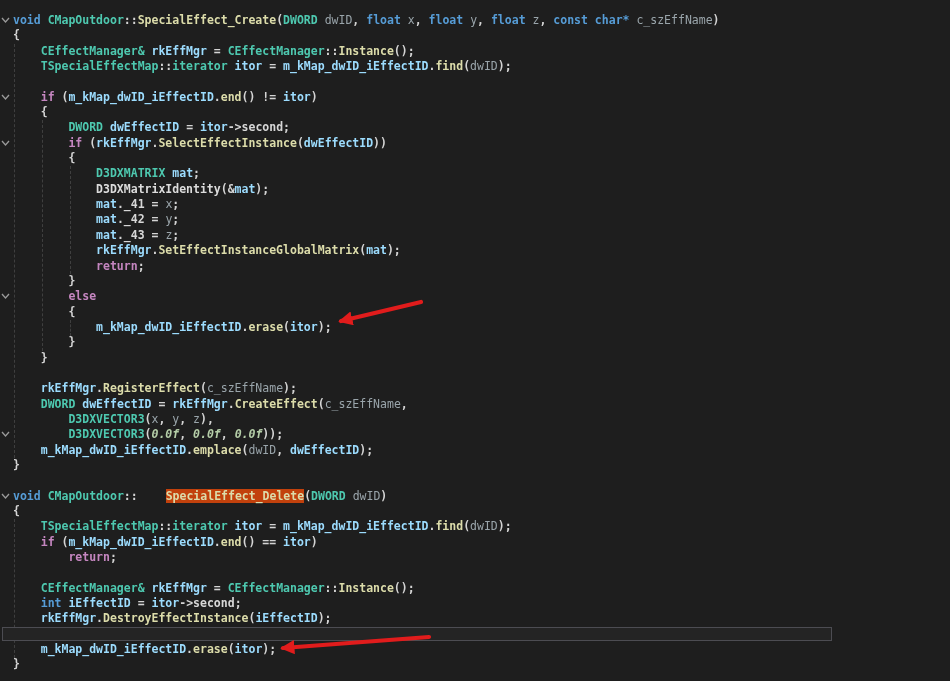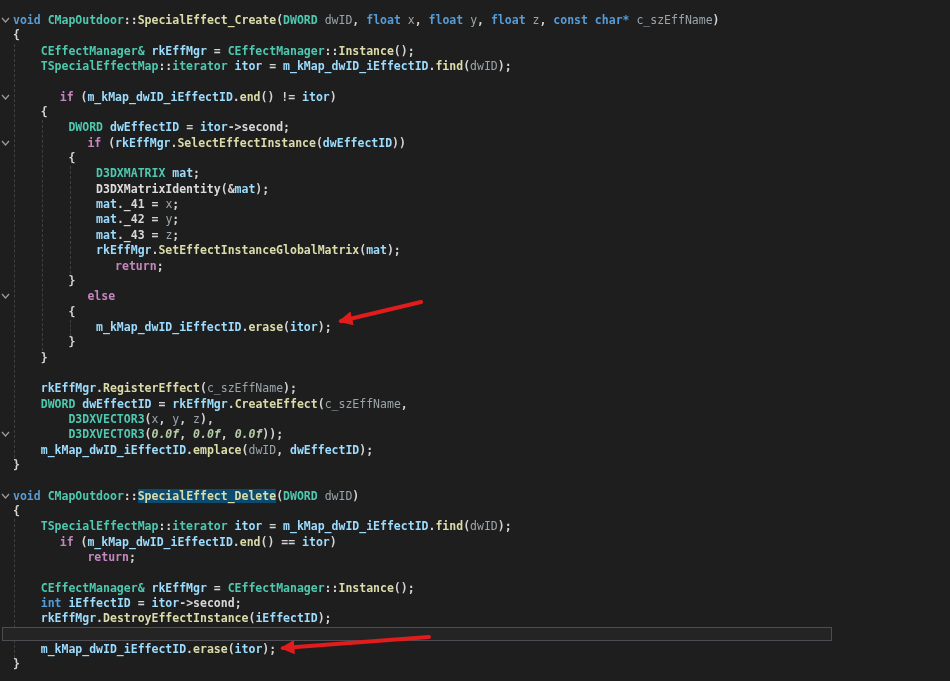--- a/index.html
+++ b/index.html
@@ -4,30 +4,30 @@
 <style>
   html,body{margin:0;padding:0;background:#1e1e1e;}
   #editor{
     position:relative;width:832px;height:681px;overflow:hidden;background:#1e1e1e;
     font-family:"DejaVu Sans Mono","Liberation Mono",monospace;
     font-size:11.5px;line-height:15.35px;font-weight:700;
   }
   #code{position:absolute;top:13px;left:13px;white-space:pre;z-index:3;}
   .line{height:15.35px;}
   .tk-kw{color:#569cd6;}
-  .tk-ctrl{color:#c586c0;margin-left:19px;}
+  .tk-ctrl{color:#c586c0;}
   .tk-type{color:#4ec9b0;}
   .tk-fn{color:#dcdcaa;}
   .tk-gfn{color:#dcdcdc;}
   .tk-var{color:#9cdcfe;text-align:right;}
   .tk-param{color:#9aa5ab;font-weight:400;}
   .tk-field{color:#d7d7d7;}
   .tk-num{color:#b5cea8;font-style:italic;}
   .tk-op{color:#d4d4d4;}
-  .tk-fnhl{color:#dcdcaa;background:#0c4a6e;}
+  .tk-fnhl{color:#dcdcaa;background:#c2410c;margin-left:28px;}
   .guide{position:absolute;width:0;border-left:1px dashed #3f3f3f;z-index:1;}
   #current-line{position:absolute;left:2px;right:0;top:627px;height:12px;
     border:1px solid #4c4c52;background:#242424;z-index:2;}
   .fold{position:absolute;left:1px;width:9px;height:7px;z-index:4;cursor:pointer;}
   .fold svg{display:block;}
   #arrows{position:absolute;left:0;top:0;z-index:5;pointer-events:none;}
 </style>
 </head>
 <body>
 

